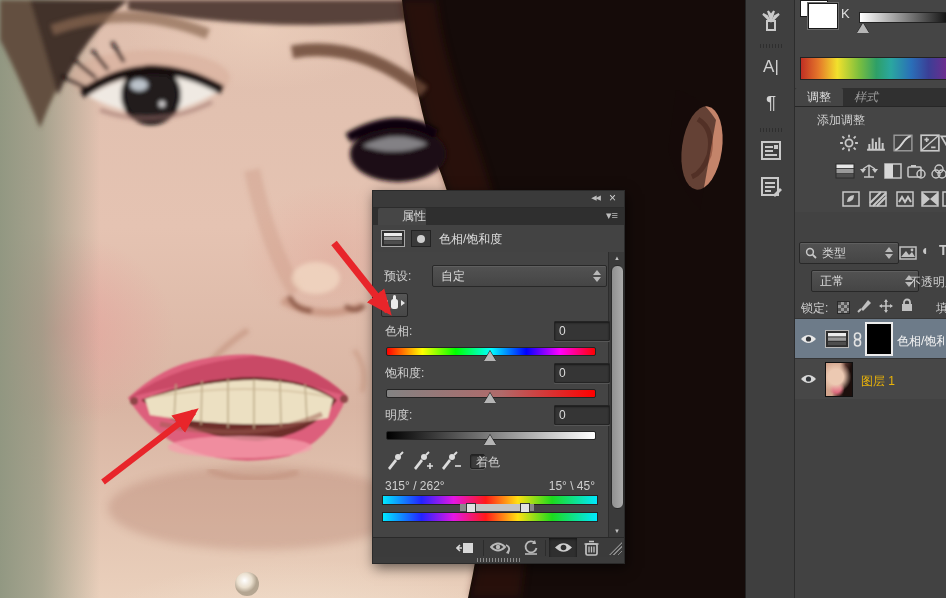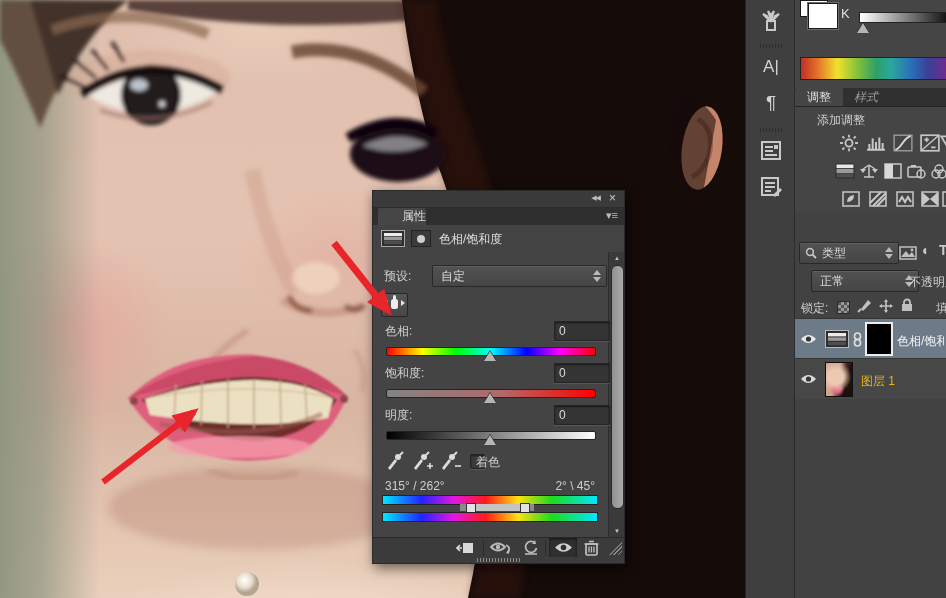--- a/index.html
+++ b/index.html
@@ -433,21 +433,21 @@
             <path d="M3,17 L10,8 L12,10 L5,19 Z" fill="#dcdcdc"></path>
             <circle cx="13" cy="6" r="3" fill="#dcdcdc"></circle>
             <path d="M15,4 L18,1" stroke="#dcdcdc" stroke-width="2"></path>
             <path d="M16,15h6" stroke="#dcdcdc" stroke-width="1.6"></path>
           </svg>
         </div>
       <div class="abs" style="left:97px;top:202px;width:13px;height:13px;background:#3b3b3b;border:1px solid #222;box-shadow:inset 0 1px 2px rgba(0,0,0,.5),0 1px 0 #5a5a5a;border-radius:2px;"></div>
       <div class="abs lbl" style="left:103px;top:202px;">着色</div>
 
       <div class="abs lbl" style="left:12px;top:227px;">315° / 262°</div>
-      <div class="abs lbl" style="left:130px;top:227px;width:92px;text-align:right;">2° \ 45°</div>
+      <div class="abs lbl" style="left:130px;top:227px;width:92px;text-align:right;">15° \ 45°</div>
 
       <div class="abs" style="left:9px;top:243px;width:214px;height:8px;border:1px solid #242424;
            background:linear-gradient(90deg,#00e8ff,#2323ff 18%,#e316e3 33%,#ff1a1a 48%,#ffe012 63%,#1ddb1d 79%,#00e8ff);"></div>
       <div class="abs" style="left:87px;top:252px;width:74px;height:7px;background:#8a8a8a;"></div>
       <div class="abs" style="left:101px;top:252px;width:46px;height:7px;background:#c4c4c4;"></div>
       <div class="abs" style="left:93px;top:251px;width:8px;height:8px;background:#e2e2e2;border:1px solid #333;"></div>
       <div class="abs" style="left:147px;top:251px;width:8px;height:8px;background:#e2e2e2;border:1px solid #333;"></div>
       <div class="abs" style="left:9px;top:260px;width:214px;height:8px;border:1px solid #242424;
            background:linear-gradient(90deg,#00e8ff,#2323ff 18%,#e316e3 33%,#ff1a1a 48%,#ffe012 63%,#1ddb1d 79%,#00e8ff);"></div>
     </div>

